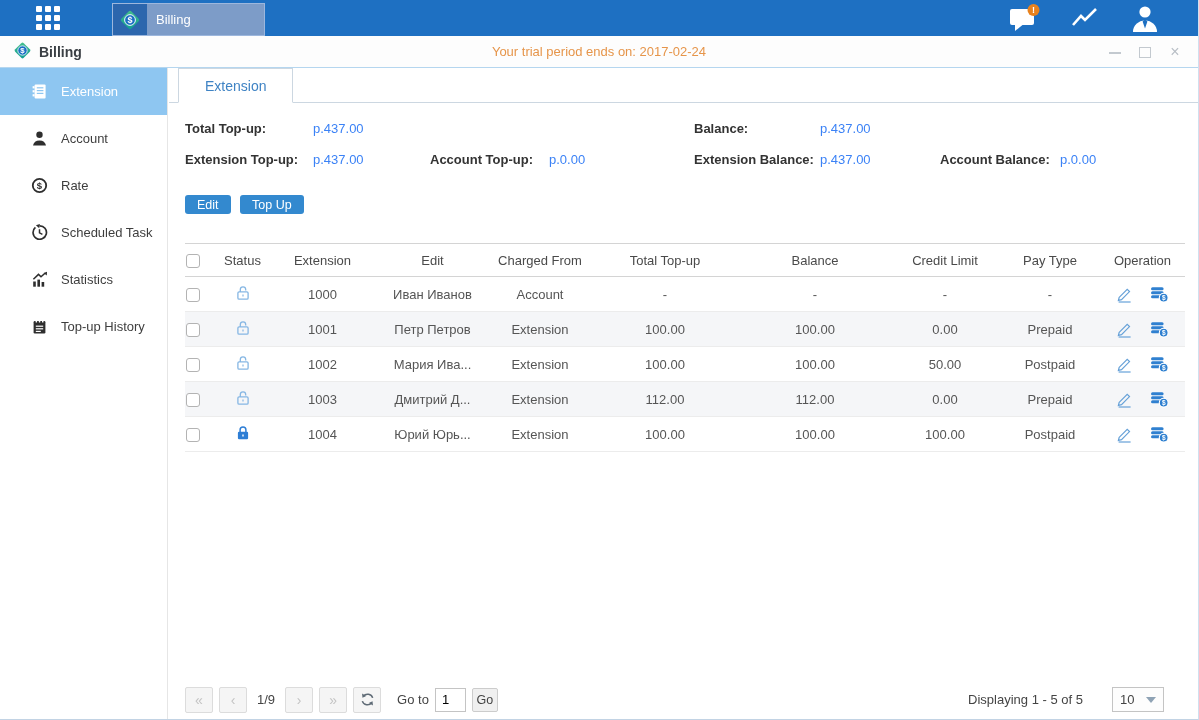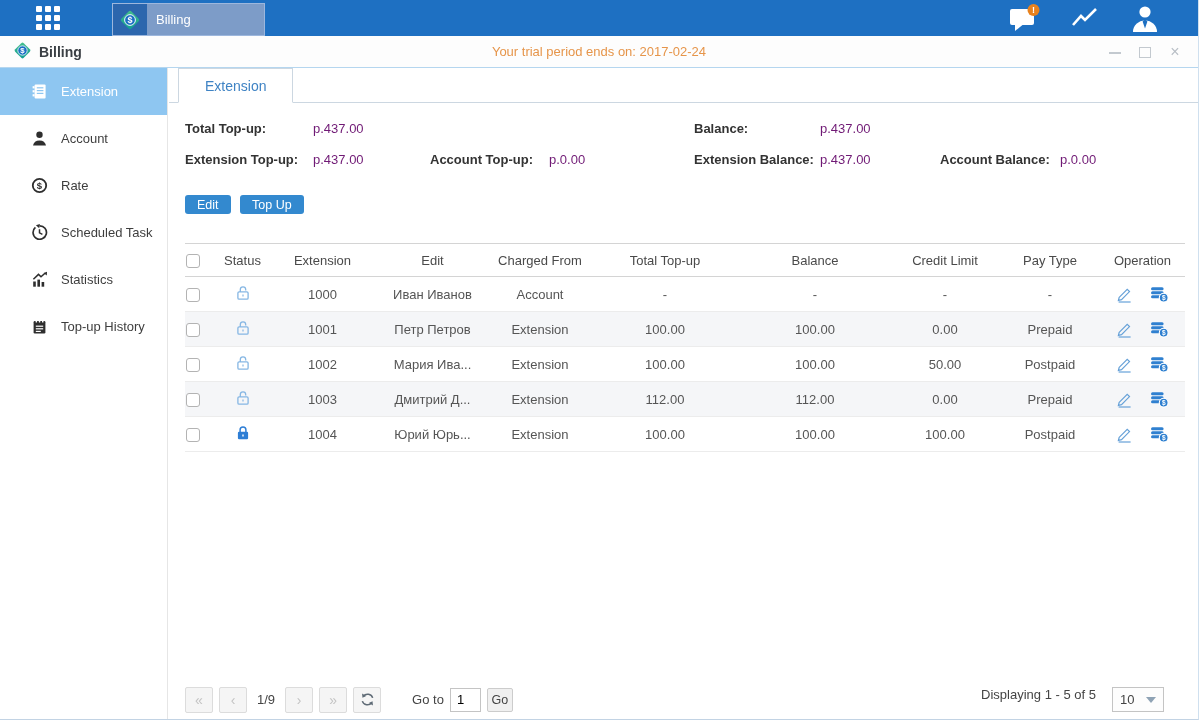--- a/index.html
+++ b/index.html
@@ -38,43 +38,43 @@
   .sitem.active .sico{ color:#fff; }
   .sitem svg .cut{ fill:#ffffff; }
   .sitem.active svg .cut{ fill:#8ec6f1; }
   
   .main{ position:absolute; left:169px; top:68px; right:0; bottom:0; background:#fff; }
   .tabbar{ height:35px; border-bottom:1px solid #ccd7e1; display:flex; }
   .tab{ margin-left:9px; height:35px; margin-bottom:-1px; padding:0 26px; background:#fff;
     border:1px solid #ccd7e1; border-bottom:1px solid #fff; display:flex; align-items:center;
     color:#3f83c4; font-size:14px; cursor:pointer; }
   .sumlbl{ position:absolute; font-size:13px; font-weight:bold; color:#333; }
-  .sumval{ position:absolute; font-size:13px; color:#701a75; }
+  .sumval{ position:absolute; font-size:13px; color:#3b82f6; }
   .btn{ position:absolute; top:127px; height:19px; background:#3389cf; color:#fff; border:none;
     border-radius:3px; font-size:12.5px; font-family:inherit; cursor:pointer; padding:0 12px; }
   
   table.ext{ position:absolute; left:16px; top:175px; width:1000px; border-collapse:collapse; table-layout:fixed; }
   table.ext thead th{ height:33px; font-size:13px; font-weight:normal; color:#4a4a4a; text-align:center;
     border-top:1px solid #d4d4d4; border-bottom:1px solid #d4d4d4; }
   table.ext thead th.cbcol{ text-align:left; padding-left:1px; }
   table.ext tbody td{ height:35px; font-size:13px; color:#555; text-align:center; border-bottom:1px solid #ececec; }
   table.ext tbody tr:nth-child(even){ background:#f5f6f8; }
   table.ext td.cbcol{ text-align:left; padding-left:1px; }
   .cb{ display:inline-block; width:14px; height:14px; border:1px solid #b3b3b3; border-radius:3px; background:#fff; vertical-align:middle; cursor:pointer; }
   .op-cell .op{ display:inline-flex; margin:0 7px; cursor:pointer; vertical-align:middle; }
   .status-wrap{ display:inline-flex; }
   
   .pagination{ position:absolute; left:16px; right:34px; top:618px; height:27px; display:flex; align-items:center; gap:6px; }
   .pgbtn{ width:28px; height:26px; background:#f5f5f5; border:1px solid #dcdcdc; border-radius:2px;
     color:#c3c3c3; font-size:14px; display:flex; align-items:center; justify-content:center; cursor:pointer; }
   .pgtxt{ font-size:13px; color:#444; padding:0 4px; }
-  .goto-lbl{ font-size:13px; color:#444; margin-left:25px; }
+  .goto-lbl{ font-size:13px; color:#444; margin-left:10px; }
   .goto-input{ width:31px; height:24px; border:1px solid #c4c4c4; font-size:13px; font-family:inherit; text-align:left; padding-left:6px; }
   .gobtn{ width:26px; height:24px; background:#f0f0f0; border:1px solid #ccc; border-radius:2px; font-size:12.5px; color:#444; font-family:inherit; cursor:pointer; }
-  .pg-right{ margin-left:auto; display:flex; align-items:flex-start; gap:16px; }
+  .pg-right{ margin-left:auto; display:flex; align-items:center; gap:29px; }
   .displaying{ font-size:13px; color:#444; }
   .pagesize{ width:52px; height:25px; border:1px solid #c4c4c4; background:#fdfdfd; display:flex; align-items:center;
     justify-content:space-between; padding:0 7px; font-size:13px; color:#444; cursor:pointer; }
   .caret{ width:0; height:0; border-left:5px solid transparent; border-right:5px solid transparent; border-top:6px solid #8fa3b5; }
 </style>
 </head>
 <body>
 
 <div class="app">
 

